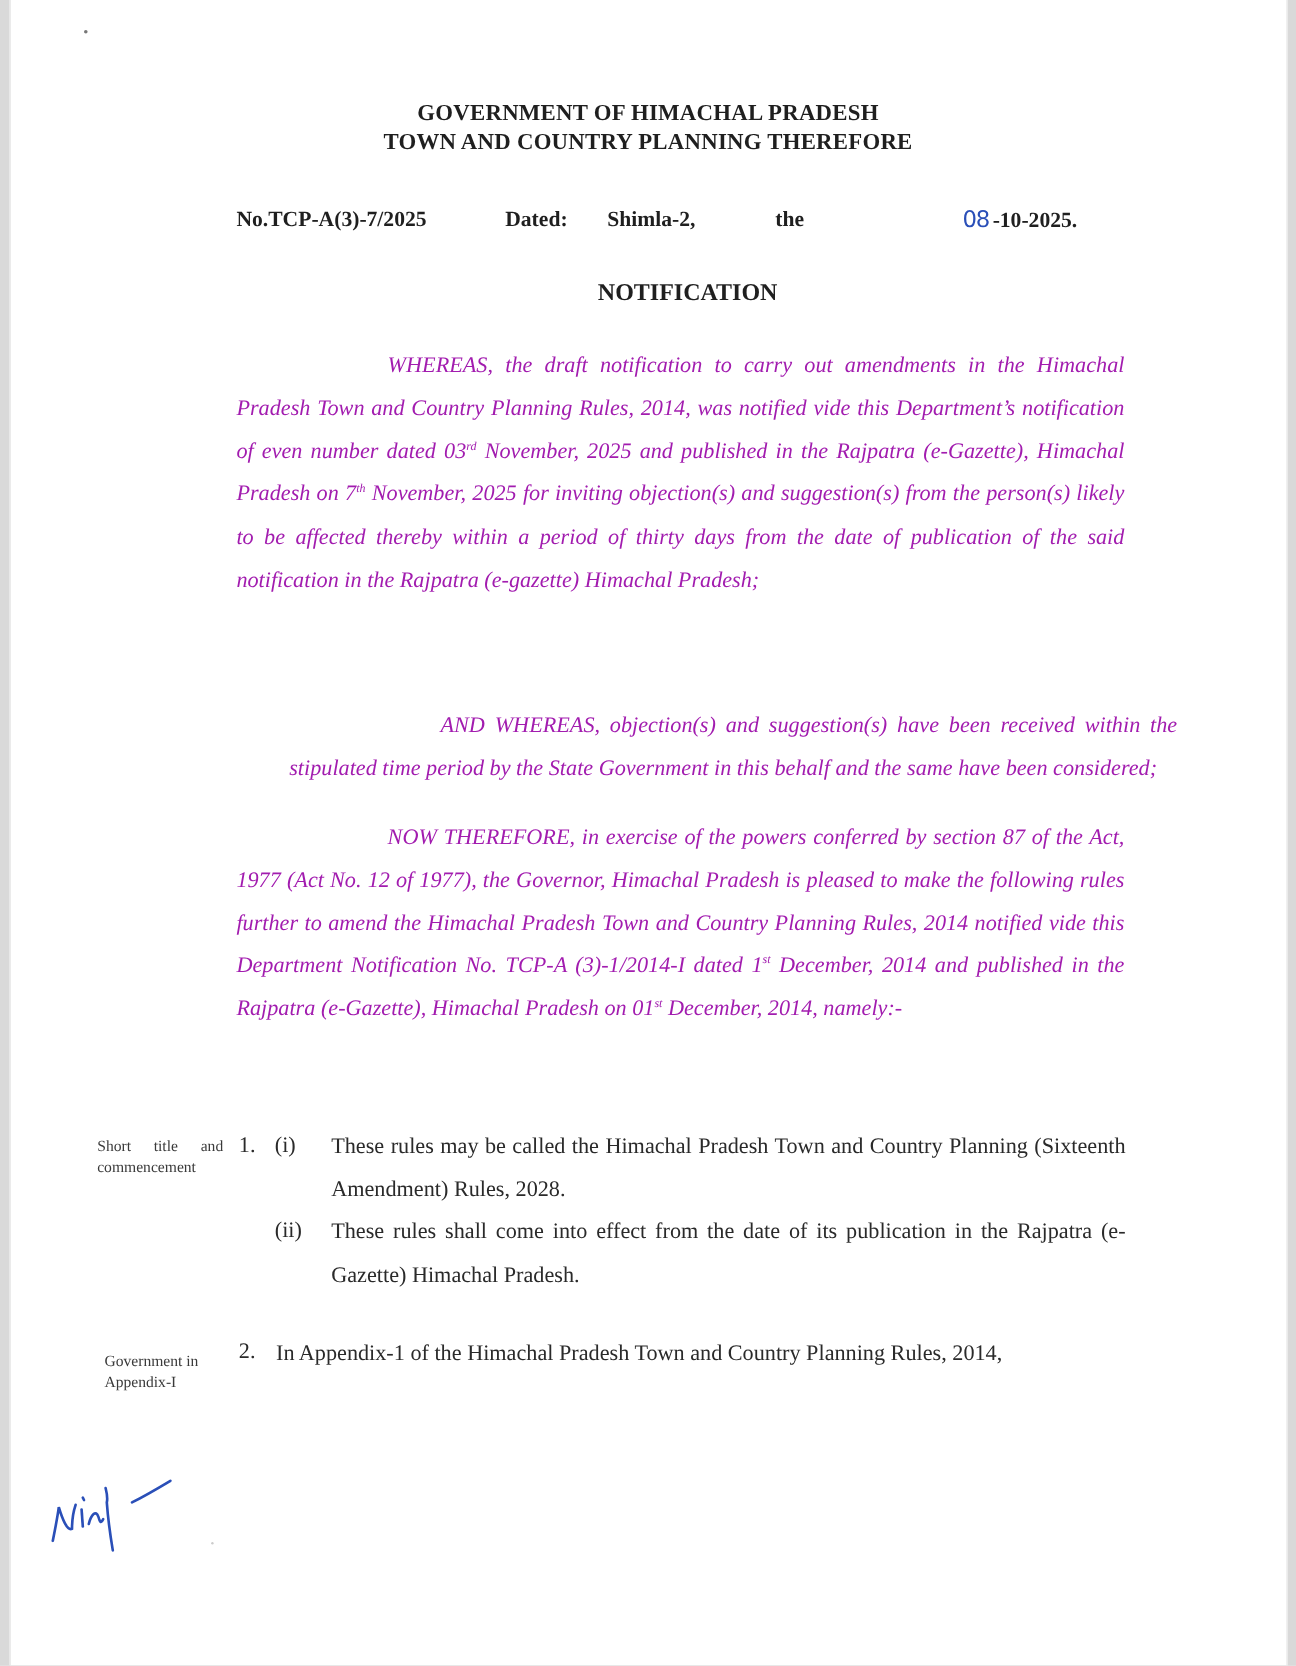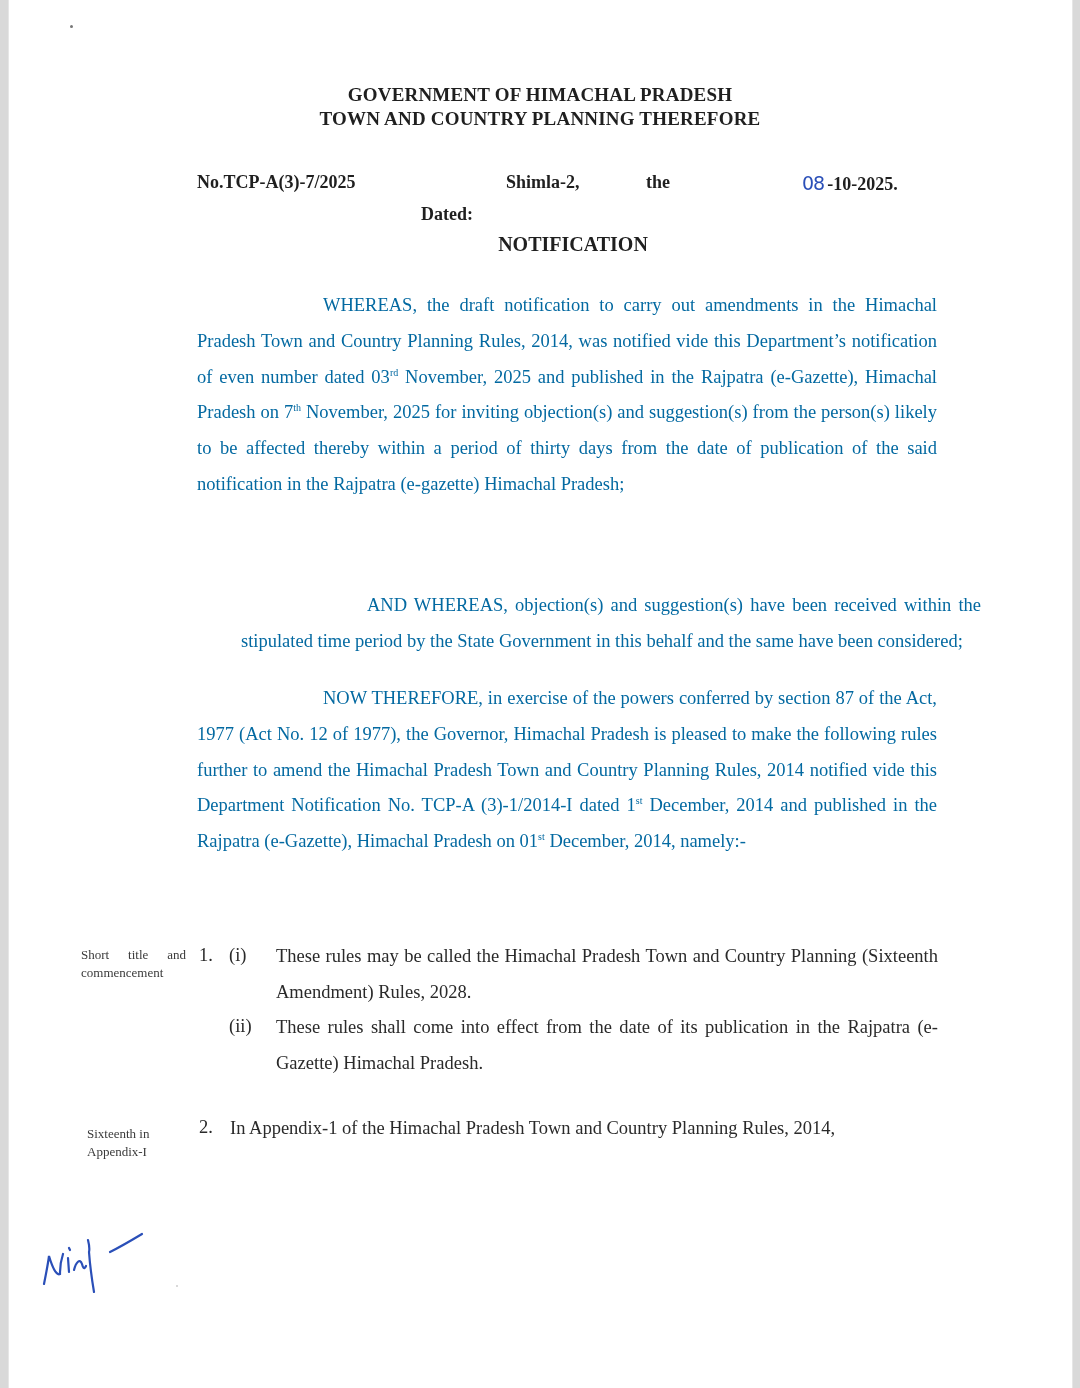--- a/index.html
+++ b/index.html
@@ -59,21 +59,21 @@
     .ref-row {
       position: absolute;
       top: 172px;
       left: 197px;
       font-weight: bold;
       font-size: 18px;
       color: #1f1f1f;
       white-space: nowrap;
     }
     .ref-no { position: absolute; left: 0; }
-    .ref-dated { position: absolute; left: 224px; margin-top: 32px; }
+    .ref-dated { position: absolute; left: 224px; }
     .ref-place { position: absolute; left: 309px; }
     .ref-the { position: absolute; left: 408px; margin-left: 41px; }
     .ref-date {
       position: absolute;
       left: 605px;
       white-space: nowrap;
     }
     .hand-day {
       font-family: "DejaVu Sans", sans-serif;
       font-weight: normal;
@@ -95,21 +95,22 @@
       color: #1f1f1f;
     }
 
     .para {
       position: absolute;
       left: 197px;
       width: 740px;
       font-size: 18.5px;
       line-height: 35.8px;
       text-align: justify;
-      color: #0369a1;
+      color: #a21caf;
+      font-style: italic;
     }
     .para .indent {
       display: inline-block;
       width: 126px;
     }
     .para sup {
       font-size: 10px;
       line-height: 0;
       vertical-align: super;
     }
@@ -190,21 +191,21 @@
 <div class="para p3"><span class="indent"></span><span>NOW THEREFORE, in exercise of the powers conferred by section 87 of the Act, 1977 (Act No. 12 of 1977), the Governor, Himachal Pradesh is pleased to make the following rules further to amend the Himachal Pradesh Town and Country Planning Rules, 2014 notified vide this Department Notification No. TCP-A (3)-1/2014-I dated 1</span><sup>st</sup><span> December, 2014 and published in the Rajpatra (e-Gazette), Himachal Pradesh on 01</span><sup>st</sup><span> December, 2014, namely:-</span></div>
 
 <div class="margin-note mn1">Short title and commencement</div>
 <div class="rule-num rn1">1.</div>
 <div class="rule-num rn1i">(i)</div>
 <div class="rule-text rt1i">These rules may be called the Himachal Pradesh Town and Country Planning (Sixteenth Amendment) Rules, 2028.</div>
 <div class="rule-num rn1ii">(ii)</div>
 <div class="rule-text rt1ii">These rules shall come into effect from the date of its publication in the Rajpatra (e-Gazette) Himachal Pradesh.</div>
 
 <div class="margin-note mn2">
-  <div>Sixteenth in</div>
+  <div>Government in</div>
   <div>Appendix-I</div>
 </div>
 <div class="rule-num rn2">2.</div>
 <div class="rule-text rt2">In Appendix-1 of the Himachal Pradesh Town and Country Planning Rules, 2014,</div>
 
 <svg class="signature" viewBox="0 0 120 70">
   <path d="M8 58 C 10 48, 12 38, 13 30 C 16 40, 20 50, 24 48 C 24 40, 25 34, 27 28" fill="none" stroke="#2a4fb8" stroke-width="2.2" stroke-linecap="round"></path>
   <path d="M32 32 L 33 46" fill="none" stroke="#2a4fb8" stroke-width="2.2" stroke-linecap="round"></path>
   <path d="M33 22 L 34 24" fill="none" stroke="#2a4fb8" stroke-width="2.2" stroke-linecap="round"></path>
   <path d="M38 44 C 40 36, 44 32, 46 38 C 47 42, 48 44, 50 40" fill="none" stroke="#2a4fb8" stroke-width="2.2" stroke-linecap="round"></path>

